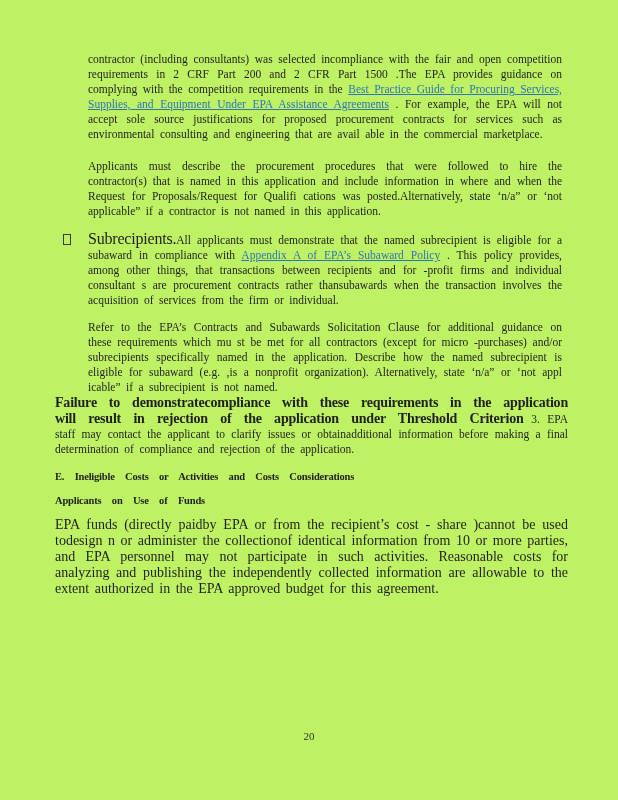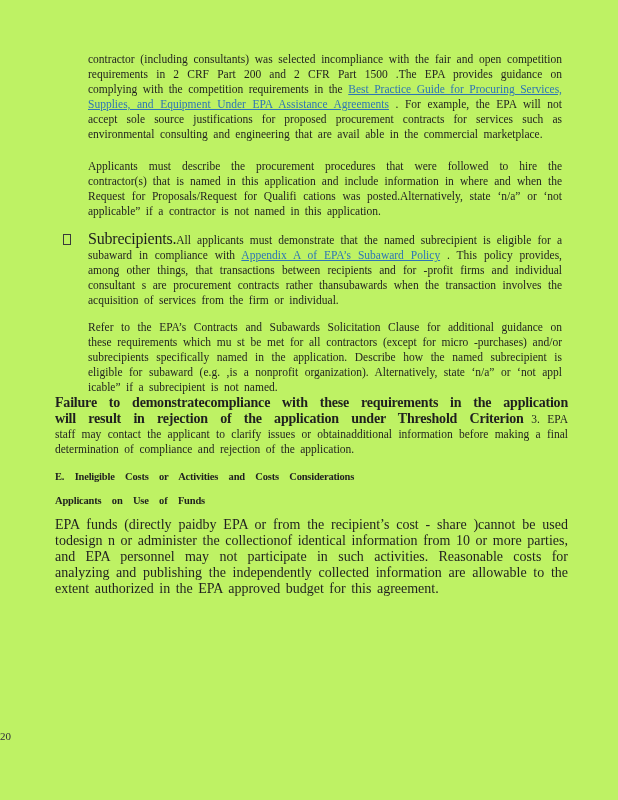--- a/index.html
+++ b/index.html
@@ -67,21 +67,21 @@
   .mb-refer { }
   .mb-failure { margin-bottom:14px; }
   .mb-he { margin-bottom:13px; }
   .mb-proh { margin-bottom:11px; }
   .mb-epa { margin-bottom:13px; }
   .pagenum {
     position:absolute;
     left:0;
     right:0;
     top:730px;
-    text-align:left;
+    text-align:center;
     font-size:11px;
     color:#2f2f3a;
   }
 </style>
 </head>
 <body>
 
 <div class="page">
   <div class="content">
 

